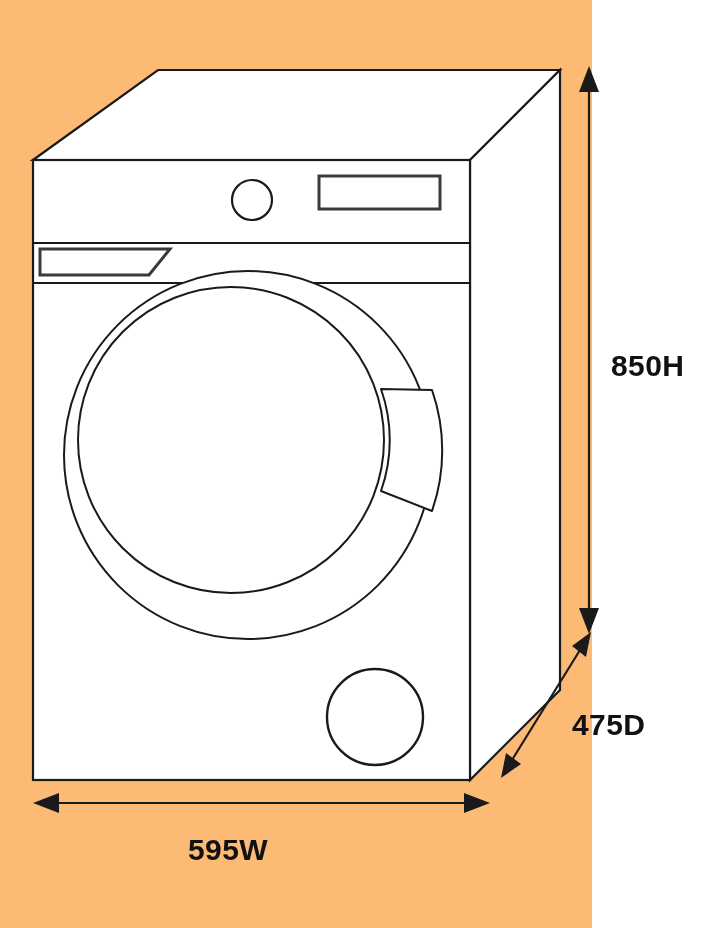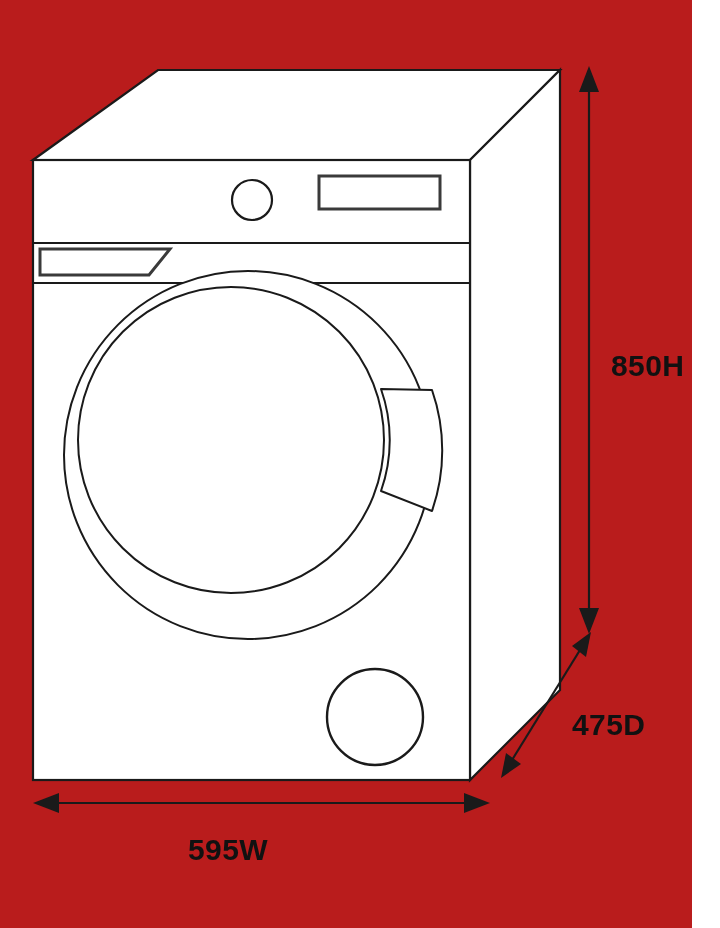--- a/index.html
+++ b/index.html
@@ -9,23 +9,23 @@
     background: #ffffff;
   }
   body {
     width: 720px;
     height: 928px;
     overflow: hidden;
     font-family: "Liberation Sans", sans-serif;
   }
   #drawing-root {
     position: relative;
-    width: 692px;
+    width: 592px;
     height: 928px;
-    background: #b91c1c;
+    background: #fdba74;
   }
   svg#appliance-drawing {
     display: block;
     width: 720px;
     height: 928px;
   }
   .outline {
     fill: #ffffff;
     stroke: #1a1a1a;
     stroke-width: 2.2;

